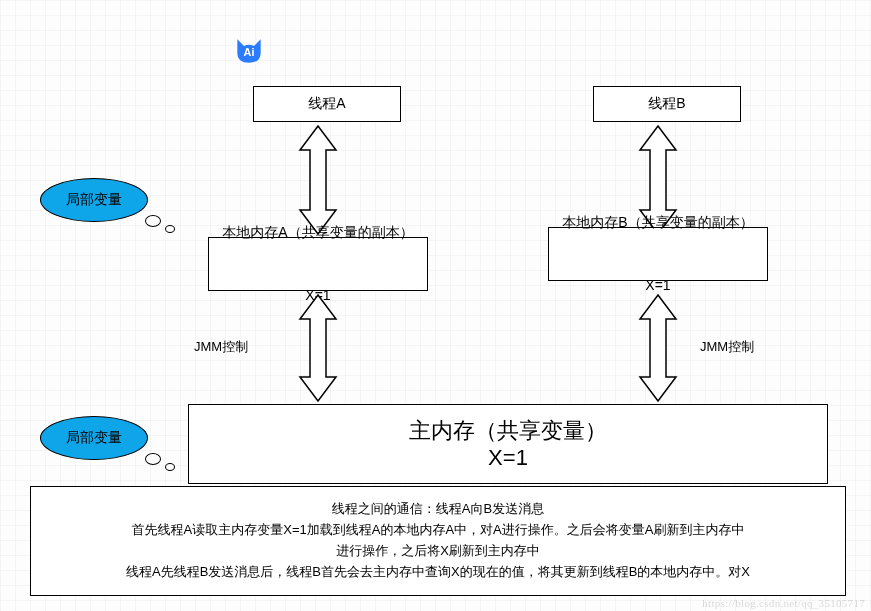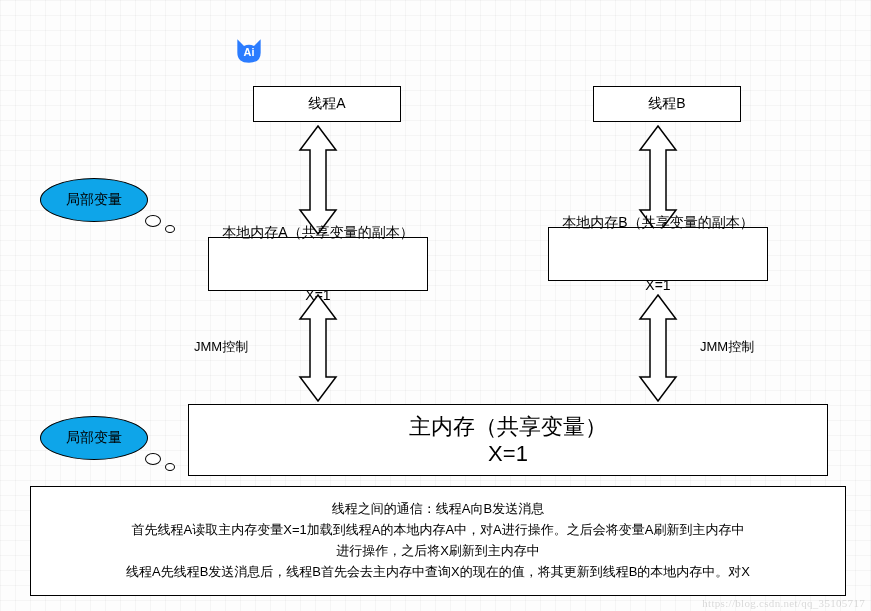--- a/index.html
+++ b/index.html
@@ -24,21 +24,21 @@
     align-items: center;
     justify-content: center;
     text-align: center;
     font-size: 14px;
     line-height: 1.4;
   }
   .thread-box { width: 148px; height: 36px; }
   .mem-box { width: 220px; height: 54px; gap: 43px; }
   .main-mem {
     left: 188px; top: 404px;
-    width: 640px; height: 72px;
+    width: 640px; height: 80px;
     font-size: 22px;
     line-height: 1.25;
   }
   .desc-box {
     left: 30px; top: 486px;
     width: 816px; height: 110px;
     font-size: 13px;
     padding: 16px 12px;
     line-height: 1.6;
   }

